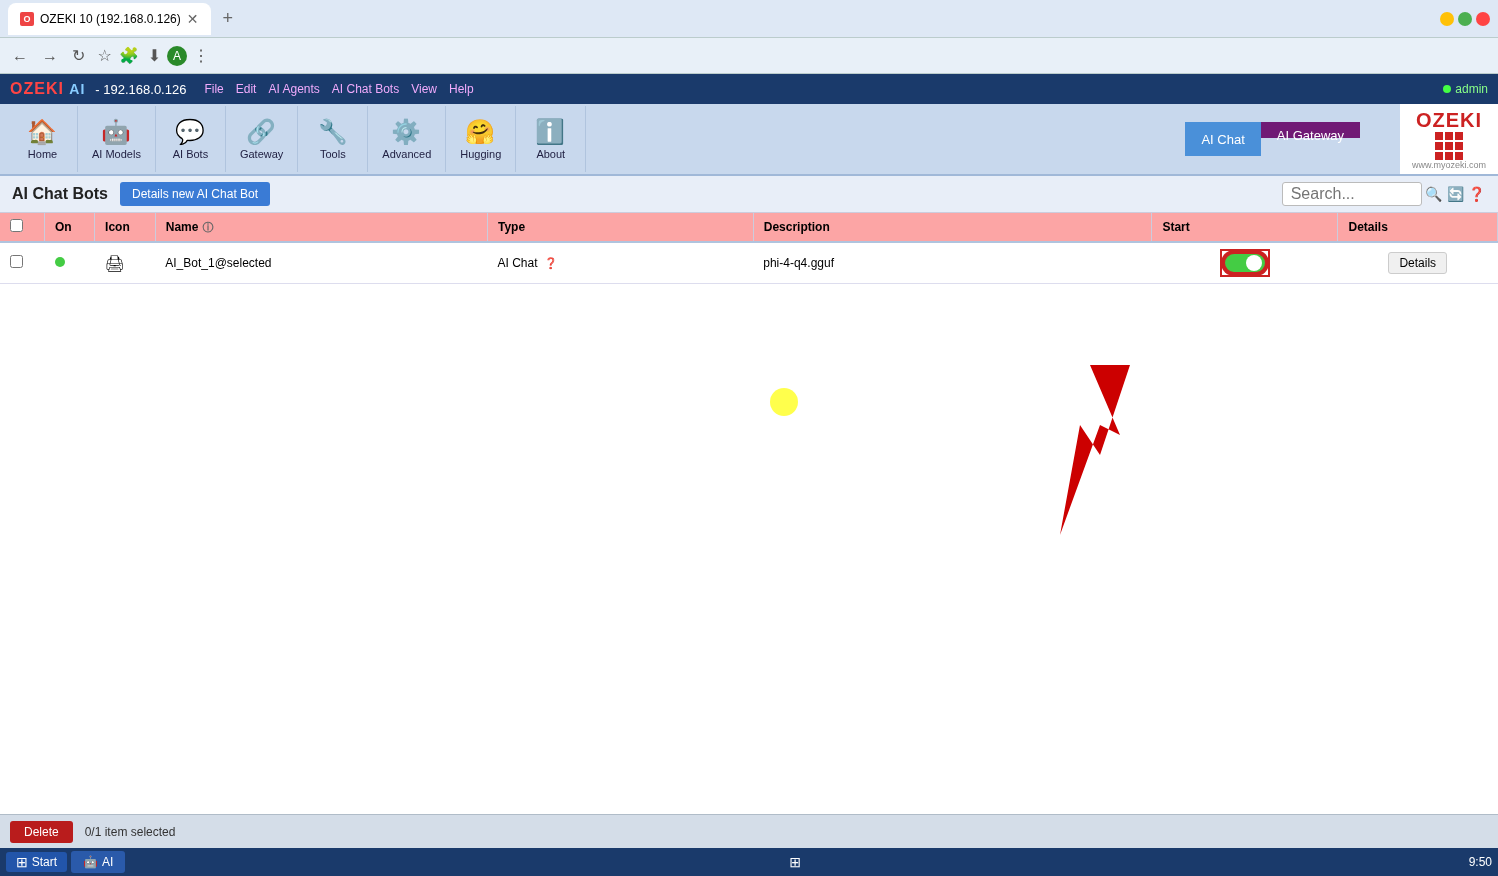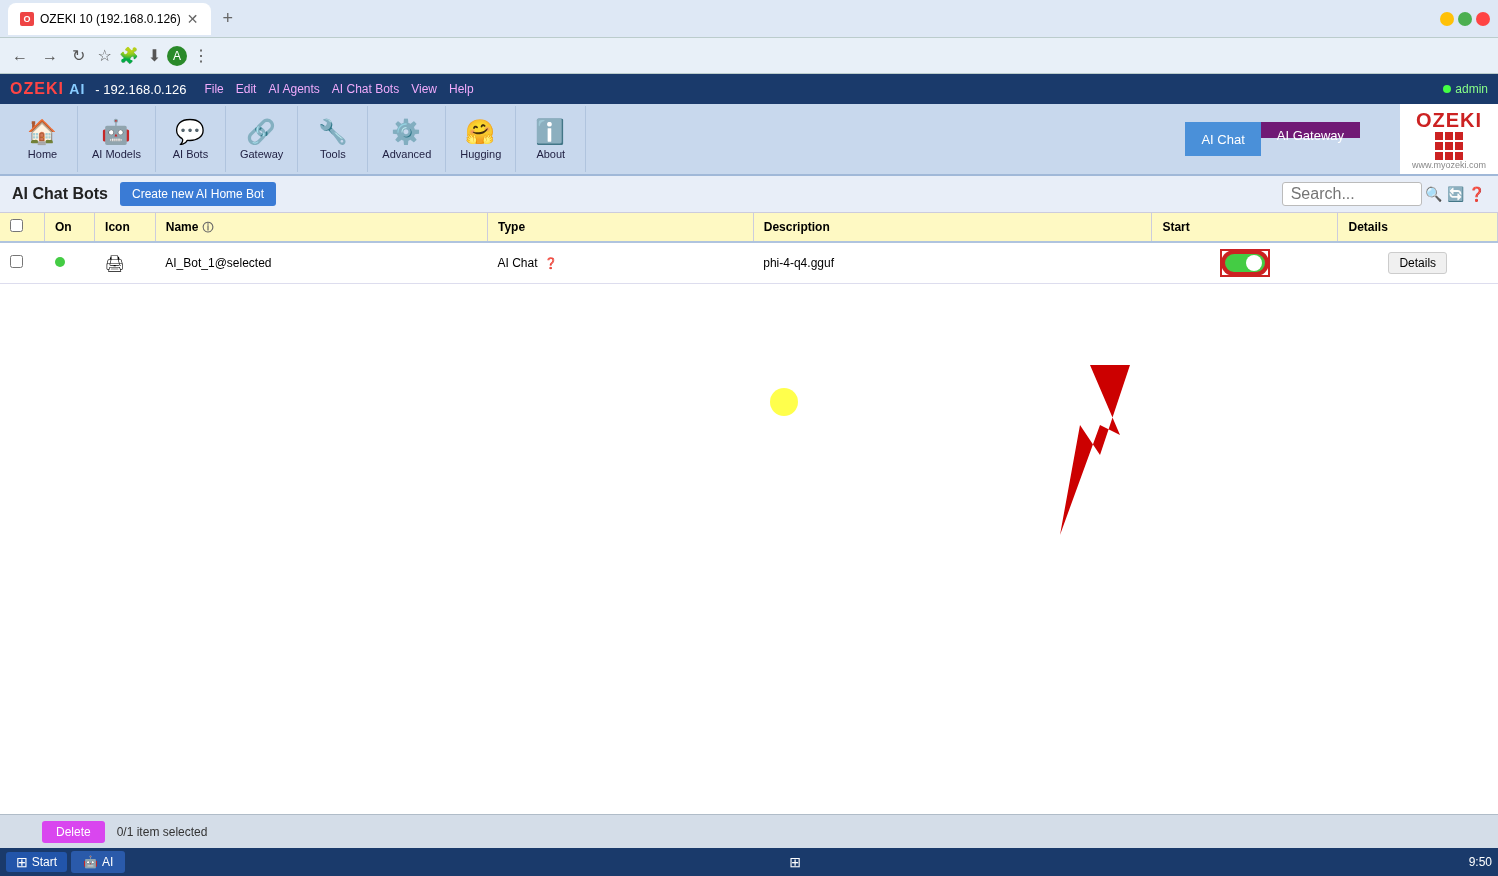--- a/index.html
+++ b/index.html
@@ -179,21 +179,21 @@
       width: 140px;
       height: 24px;
     }
     .search-btn { background: none; border: none; cursor: pointer; font-size: 14px; color: #555; }
     .refresh-btn { background: none; border: none; cursor: pointer; font-size: 14px; color: #555; }
     .help-btn { background: none; border: none; cursor: pointer; font-size: 14px; color: #555; }
 
     
     .data-table { width: 100%; border-collapse: collapse; }
     .data-table th {
-      background: #fef9c3;
+      background: #fca5a5;
       padding: 6px 10px;
       text-align: left;
       font-size: 12px;
       font-weight: bold;
       border-bottom: 2px solid #b0c4de;
       border-right: 1px solid #ccd;
     }
     .data-table td {
       padding: 6px 10px;
       border-bottom: 1px solid #dde;
@@ -250,28 +250,27 @@
       right: 0;
       background: #d4dde8;
       height: 34px;
       display: flex;
       align-items: center;
       padding: 0 10px;
       gap: 12px;
       border-top: 1px solid #b0bcc8;
     }
     .delete-btn {
-      background: #d946ef;
+      background: #b91c1c;
       color: white;
       border: none;
       padding: 4px 14px;
       border-radius: 3px;
       cursor: pointer;
       font-size: 12px;
-      margin-left: 32px;
     }
     .status-text { font-size: 12px; color: #333; }
 
     
     .taskbar {
       position: fixed;
       bottom: 0;
       left: 0;
       right: 0;
       background: #1a3a6b;
@@ -453,21 +452,21 @@
         <div class="ozeki-grid-cell"></div>
       </div>
       <span class="ozeki-subtitle">www.myozeki.com</span>
     </div>
   </div>
 
   <div class="content">
 
     <div class="page-title-bar">
       <span class="page-title">AI Chat Bots</span>
-      <button class="create-btn">Create new AI Home Bot</button>
+      <button class="create-btn">Details new AI Chat Bot</button>
       <div class="search-area">
         <input class="search-input" type="text" placeholder="Search..." style="">
         <button class="search-btn">🔍</button>
         <button class="refresh-btn">🔄</button>
         <button class="help-btn">❓</button>
       </div>
     </div>
 
     <table class="data-table">
       <thead>

